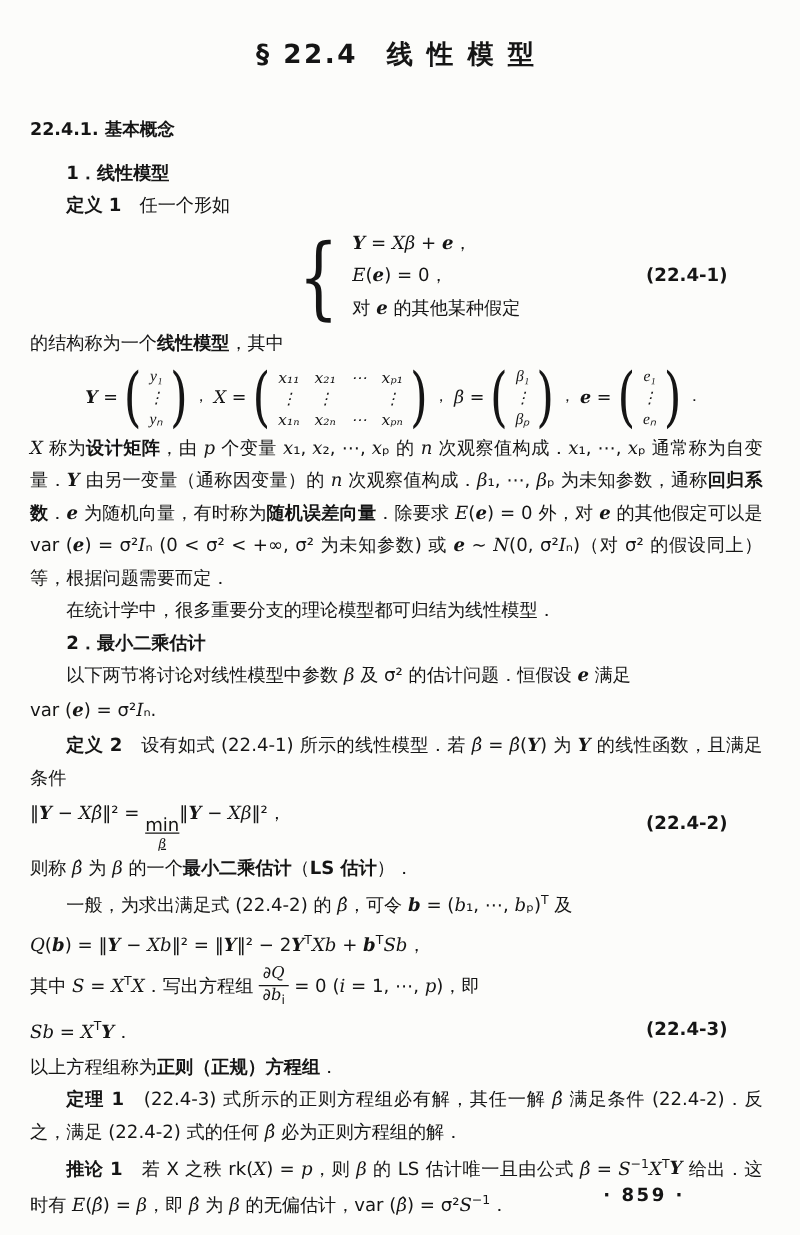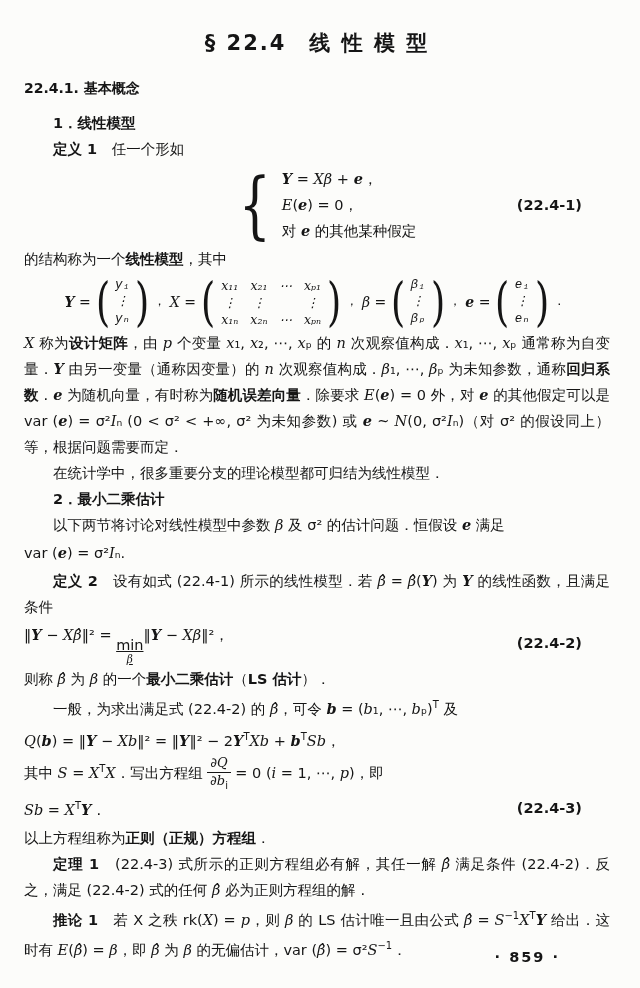--- a/index.html
+++ b/index.html
@@ -15,21 +15,21 @@
     line-height: 26px;
     padding: 30px 30px 0 24px;
     overflow: hidden;
   }
   .title {
     text-align: center;
     font-size: 21px;
     font-weight: bold;
     letter-spacing: 2px;
     line-height: 26px;
-    margin-bottom: 20px;
+    margin-bottom: 36px;
   }
   .section-heading {
     font-size: 14px;
     font-weight: bold;
     line-height: 24px;
     margin-bottom: 10px;
   }
   .indent { text-indent: 2em; }
   .para { text-align: justify; }
   .subhead { font-weight: bold; }
@@ -76,21 +76,21 @@
     font-weight: 200;
     transform: scaleX(0.7);
     font-family: "DejaVu Serif", serif;
   }
   .mat-col {
     display: flex; flex-direction: column;
     align-items: center;
     line-height: 17px;
     padding: 0 2px;
     font-style: italic;
-    font-family: Liberation Mono, monospace;
+    font-family: Liberation Serif, serif;
   }
   .mat-grid {
     display: grid;
     grid-template-columns: repeat(4, auto);
     column-gap: 12px;
     line-height: 17px;
     padding: 0 3px;
     font-style: italic;
     font-family: "DejaVu Serif", serif;
     text-align: center;
@@ -115,21 +115,21 @@
     line-height: 1.15;
     font-size: 13px;
   }
   .frac .num { border-bottom: 1.2px solid #151515; padding: 0 3px 1px; }
   .frac .den { padding-top: 1px; }
 
   sup, sub { font-size: 10px; }
 
   .pageno {
     position: absolute;
-    bottom: 18px; right: 80px;
+    bottom: 18px; right: 92px;
     font-weight: bold;
     letter-spacing: 2px;
   }
 </style>
 </head>
 <body>
 
 <div class="page">
 
   <div class="title">§ 22.4　线 性 模 型</div>

